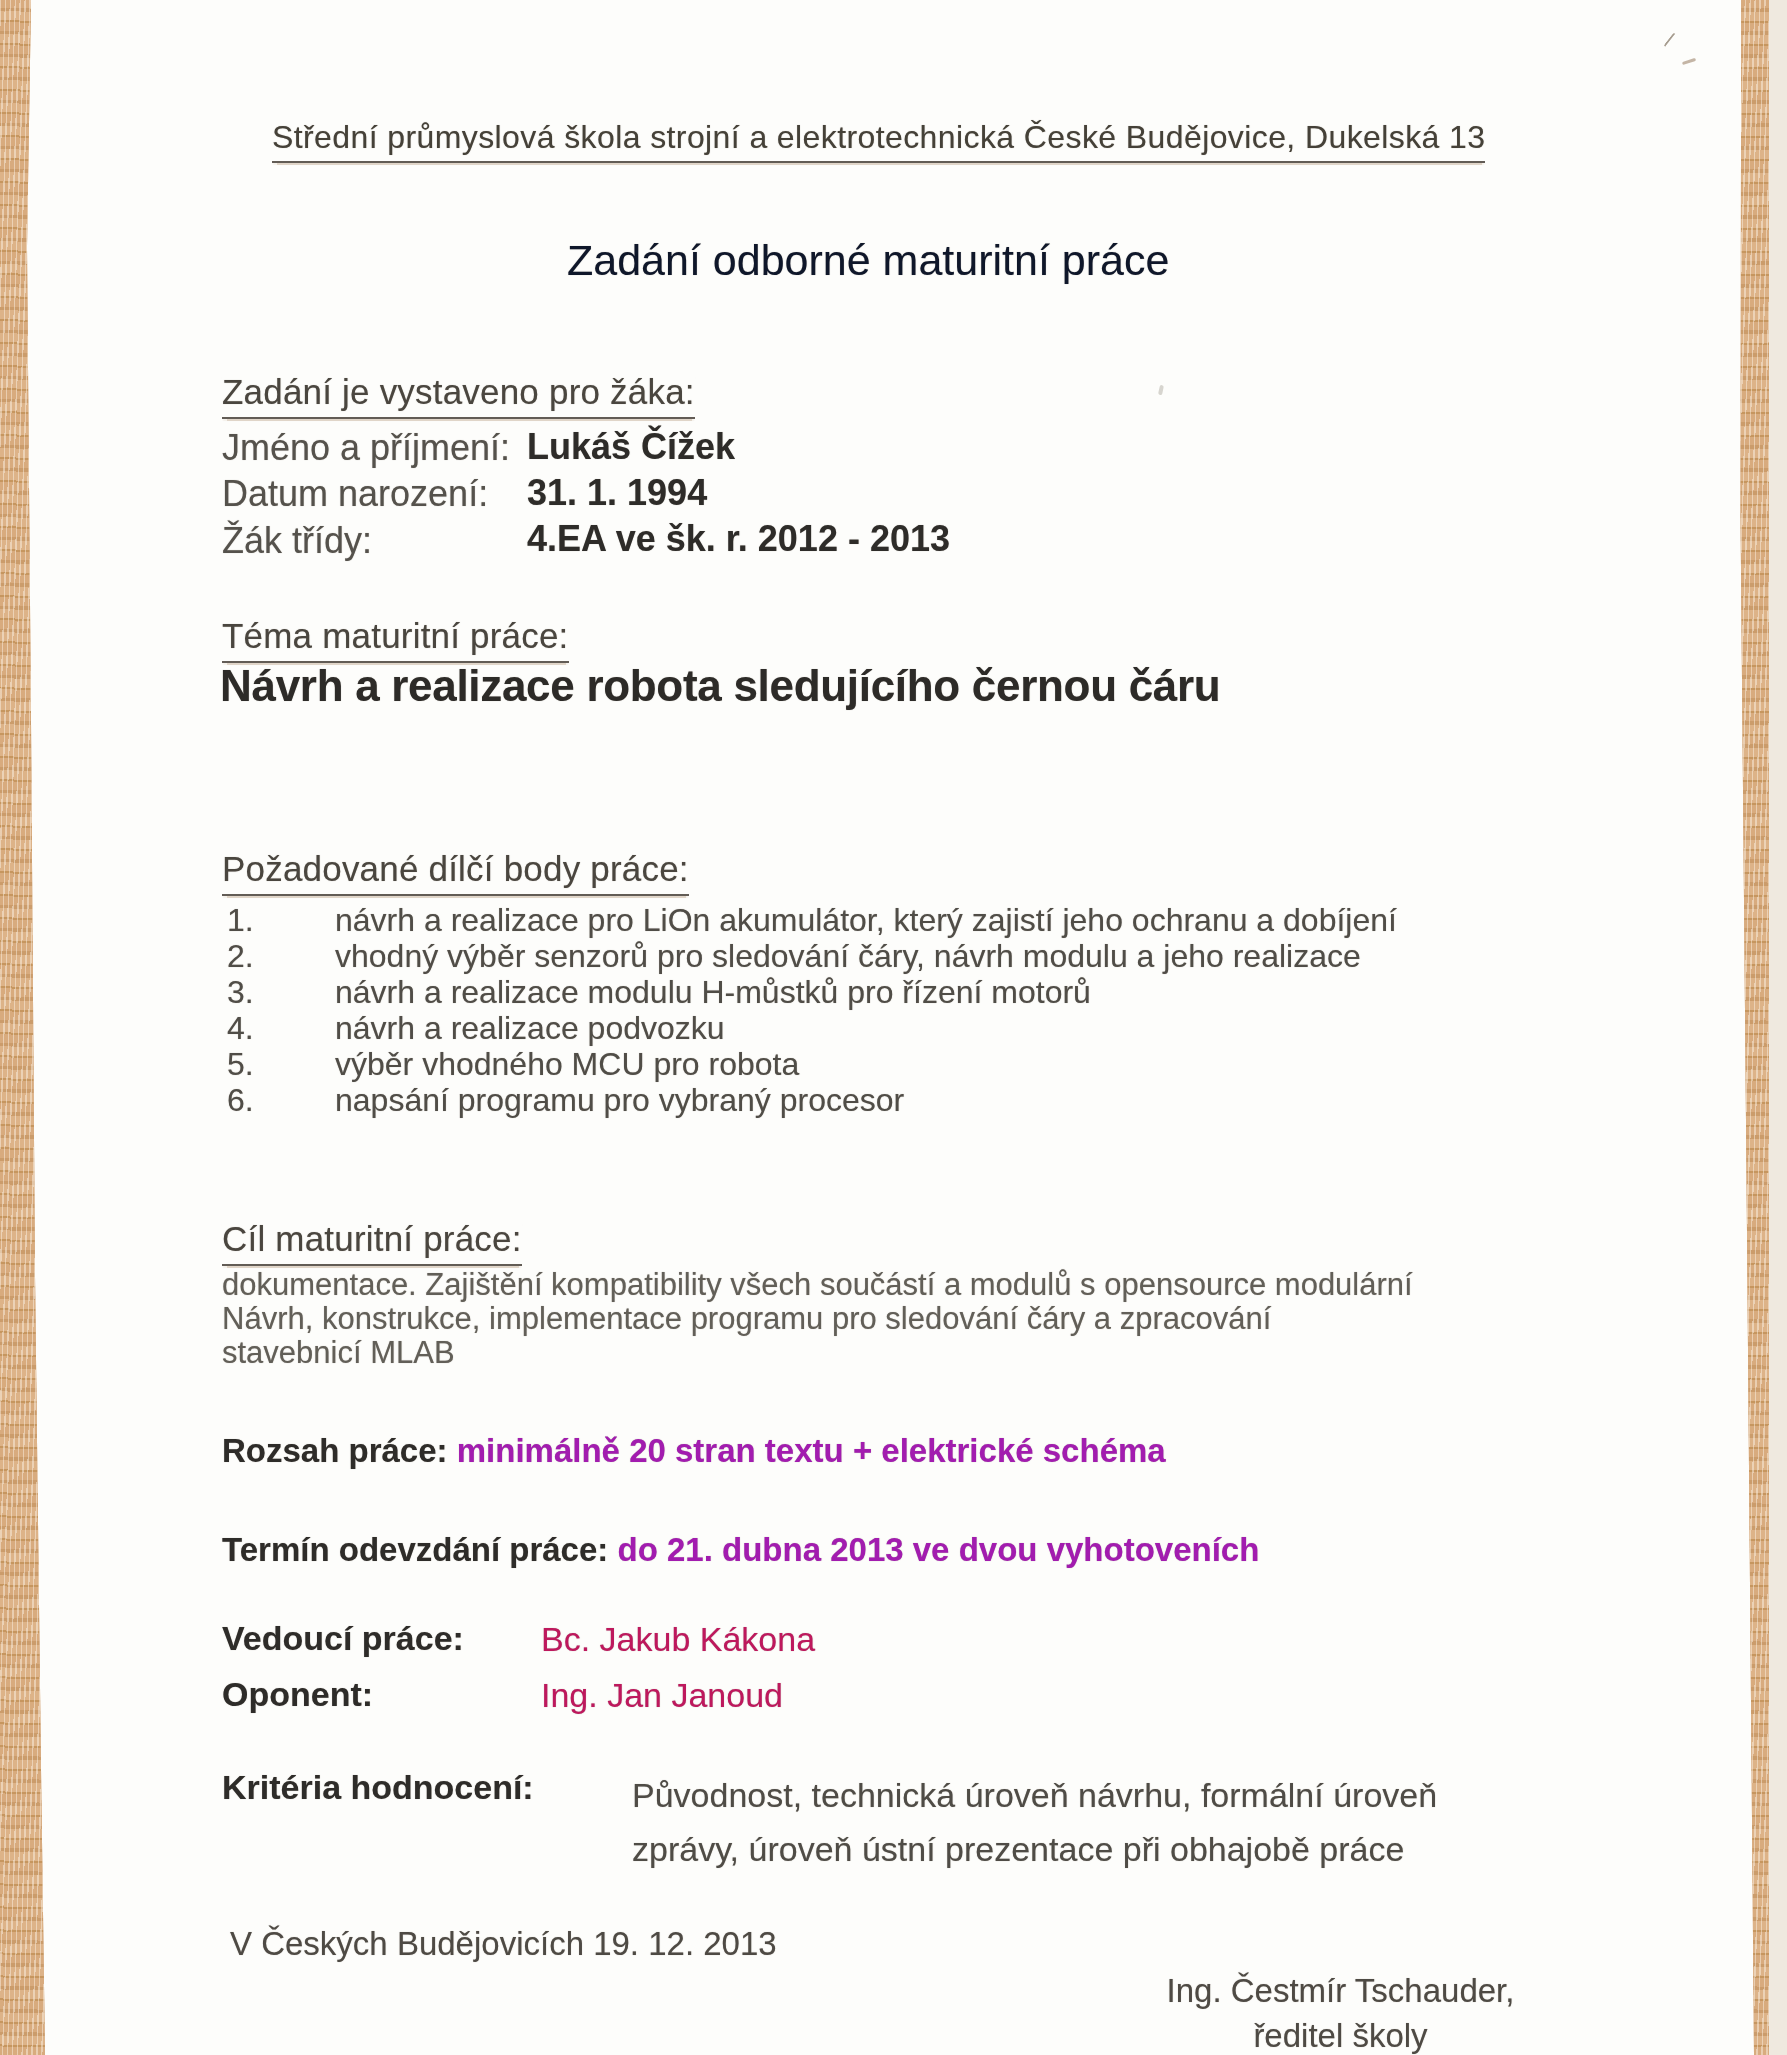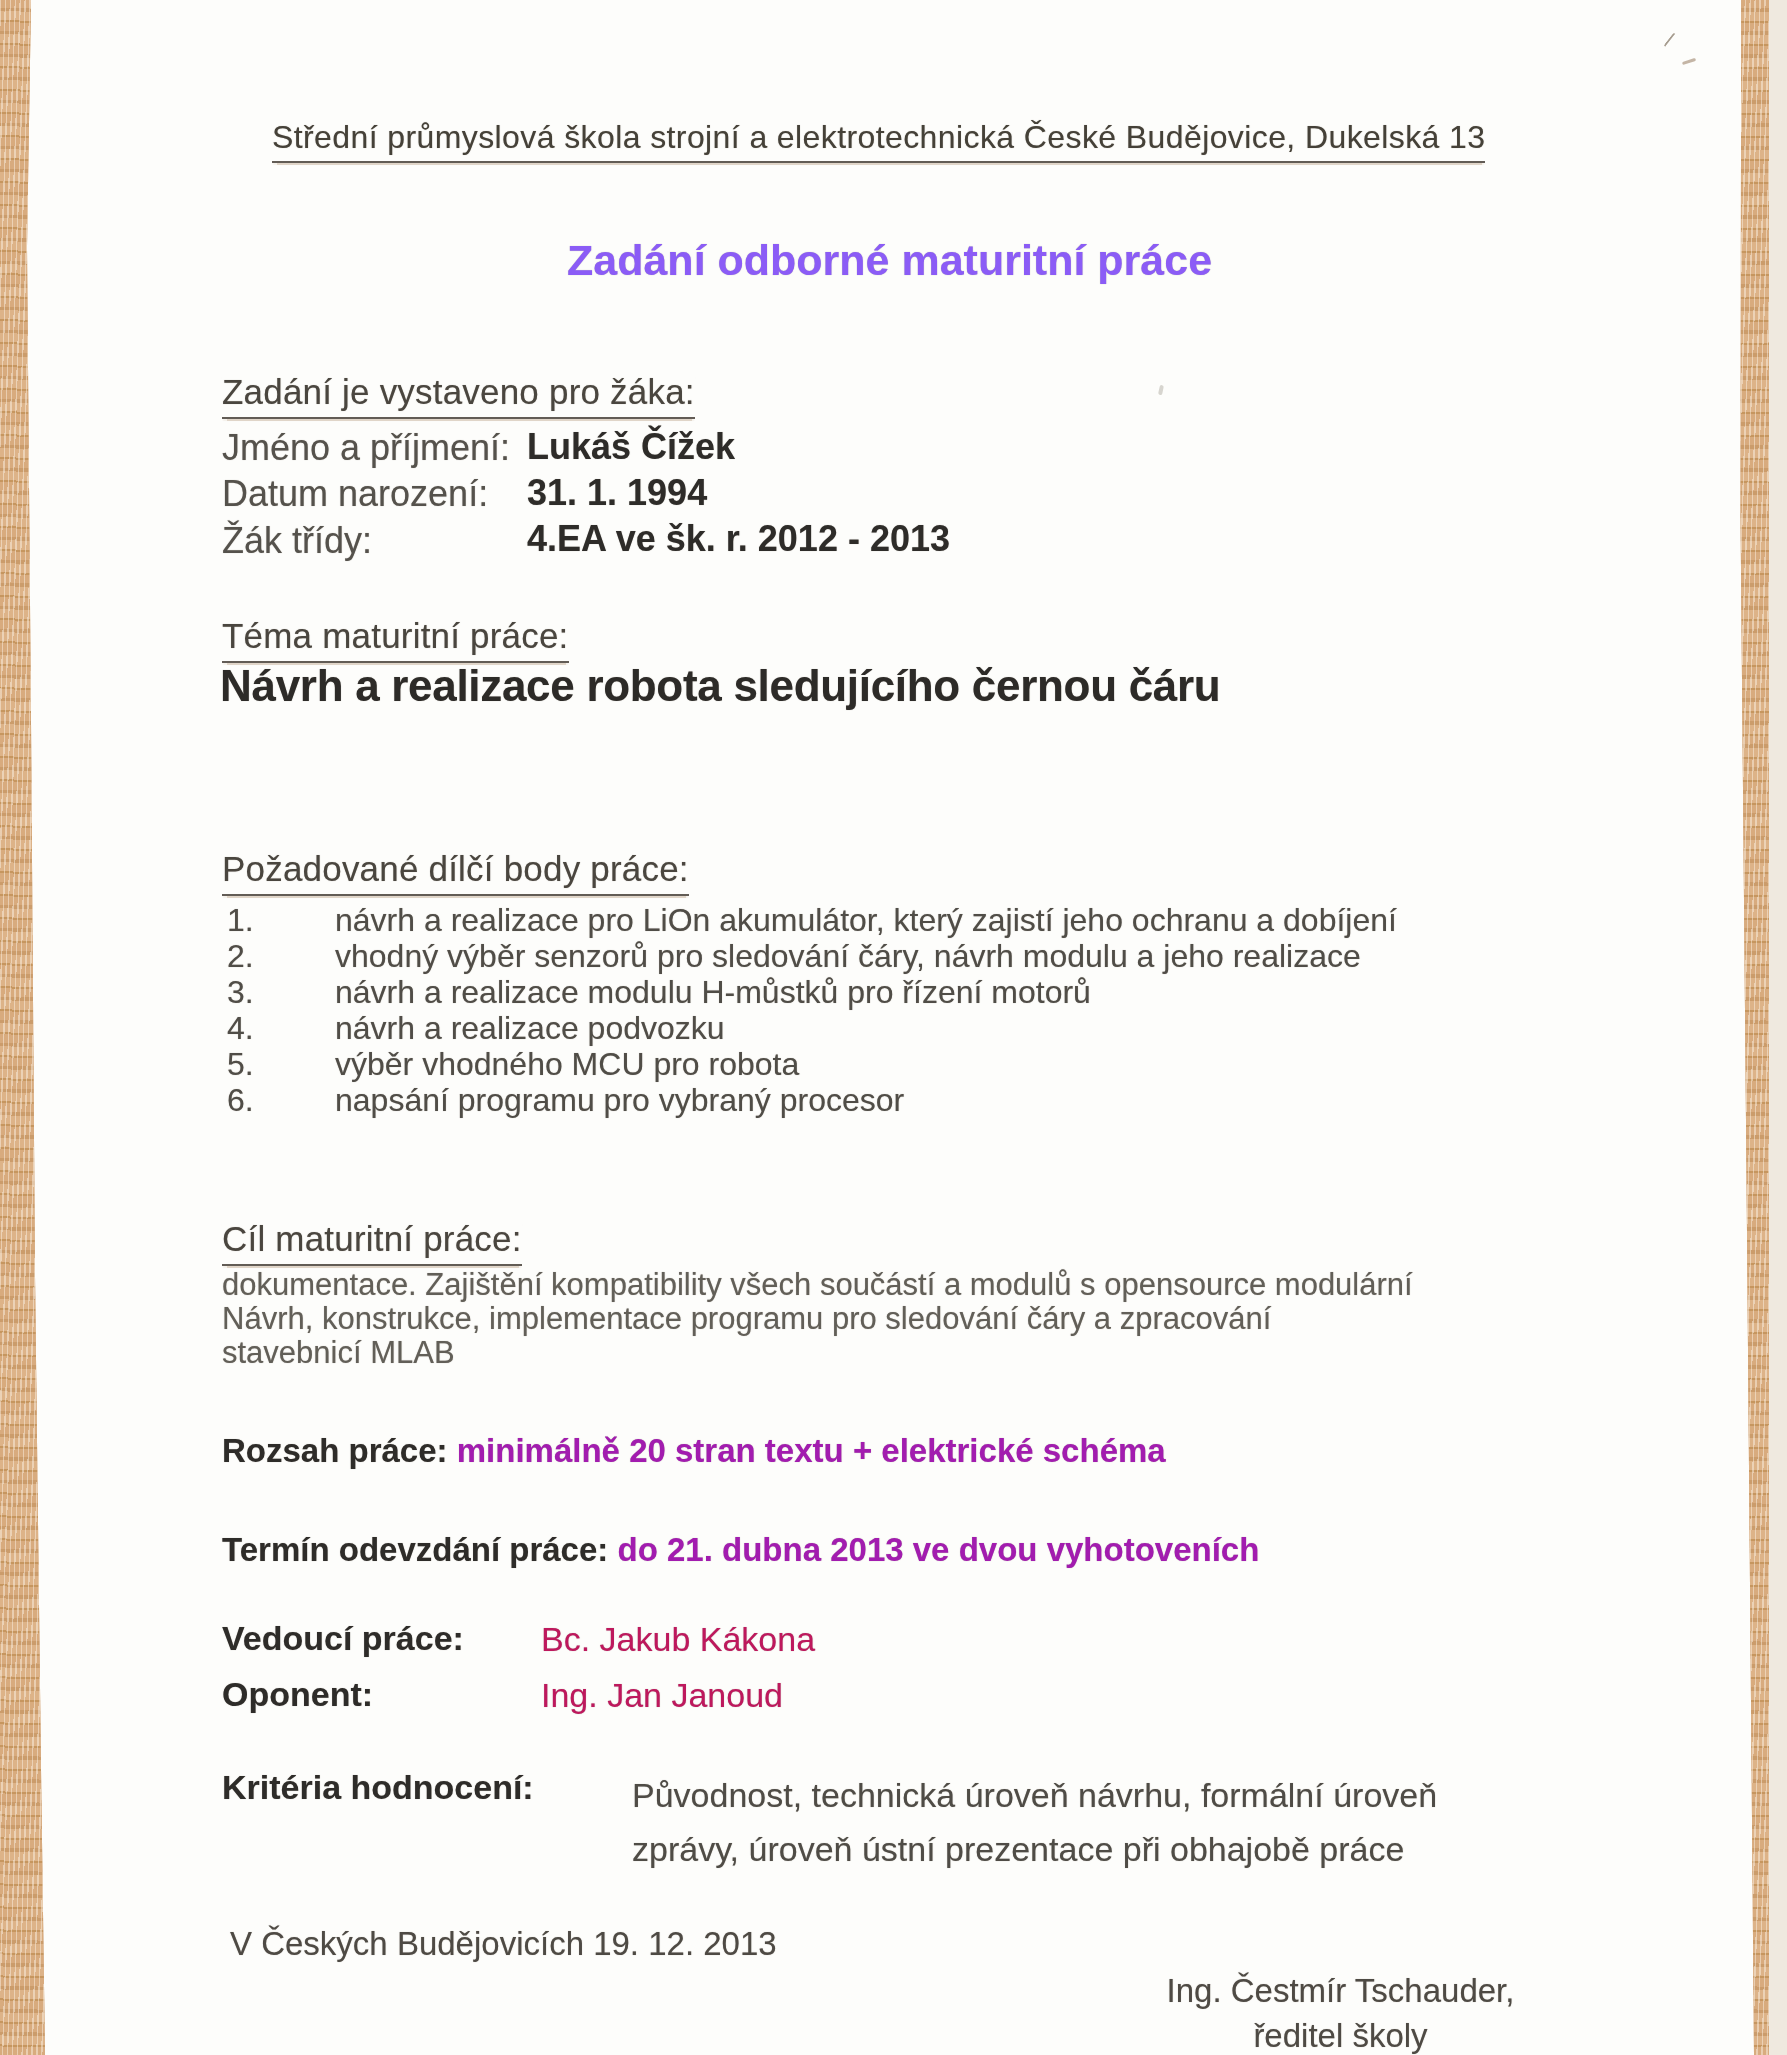--- a/index.html
+++ b/index.html
@@ -31,21 +31,21 @@
   .u{
     display:inline-block;padding-bottom:4.9px;
     border-bottom:2.1px solid rgba(70,64,55,.85);
     box-shadow:0 3.5px 1.4px -1.4px rgba(150,110,70,.28);
   }
   .heading{font-size:35px;color:#4a463f;letter-spacing:0.2px;}
   .label{color:#55524c;}
   .bold{font-weight:bold;color:#2e2c29;}
   
   .school{left:272px;top:119px;font-size:32px;letter-spacing:0.4px;color:#454138;}
-  .doc-title{left:567px;top:236px;font-size:43px;font-weight:bold;color:#8b5cf6;}
+  .doc-title{left:567px;top:236px;font-size:43px;font-weight:normal;color:#0f172a;}
   
   .sec-student{left:222px;top:372px;}
   .row-label{position:absolute;left:222px;font-size:36px;}
   .row-value{position:absolute;left:527px;font-size:36px;}
   
   .sec-topic{left:222px;top:616px;}
   .topic-title{left:220px;top:661px;font-size:44px;font-weight:bold;letter-spacing:-0.3px;color:#2d2b28;}
   
   .sec-req{left:222px;top:849px;}
   .req-list{position:absolute;left:227px;top:902px;font-size:32px;color:#504d47;}

